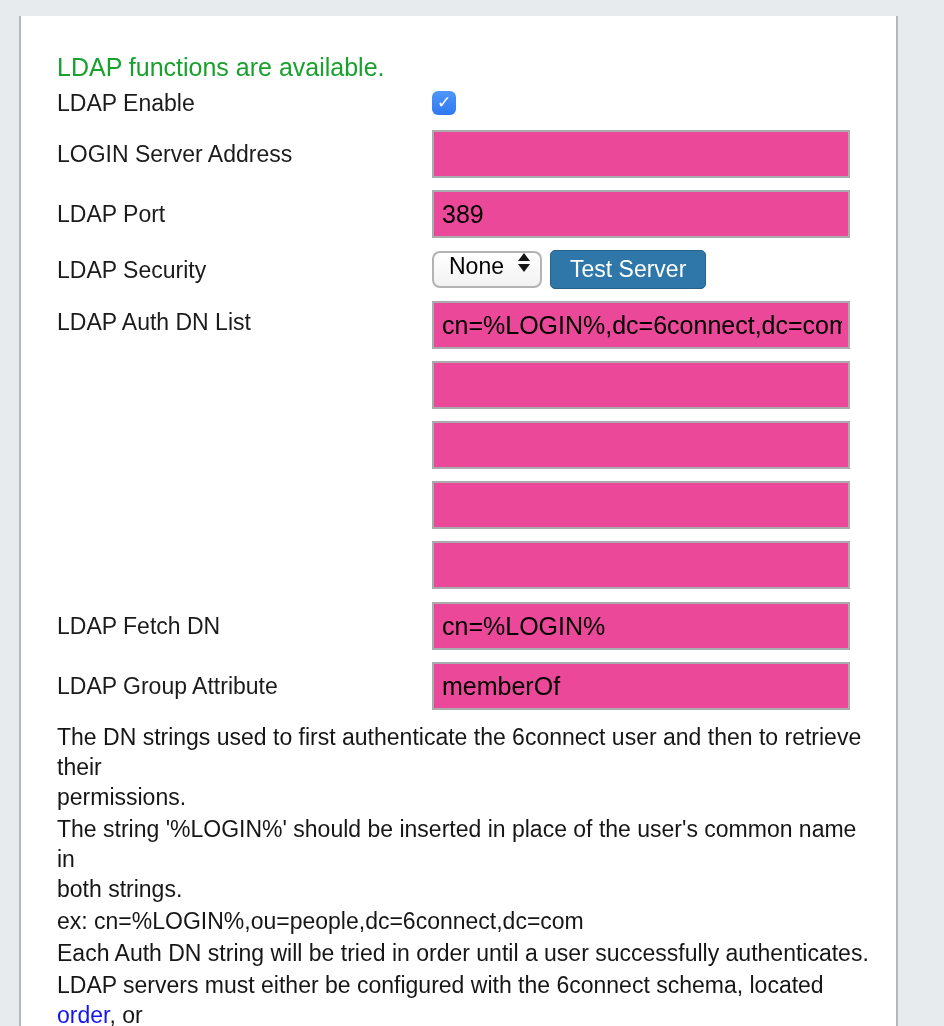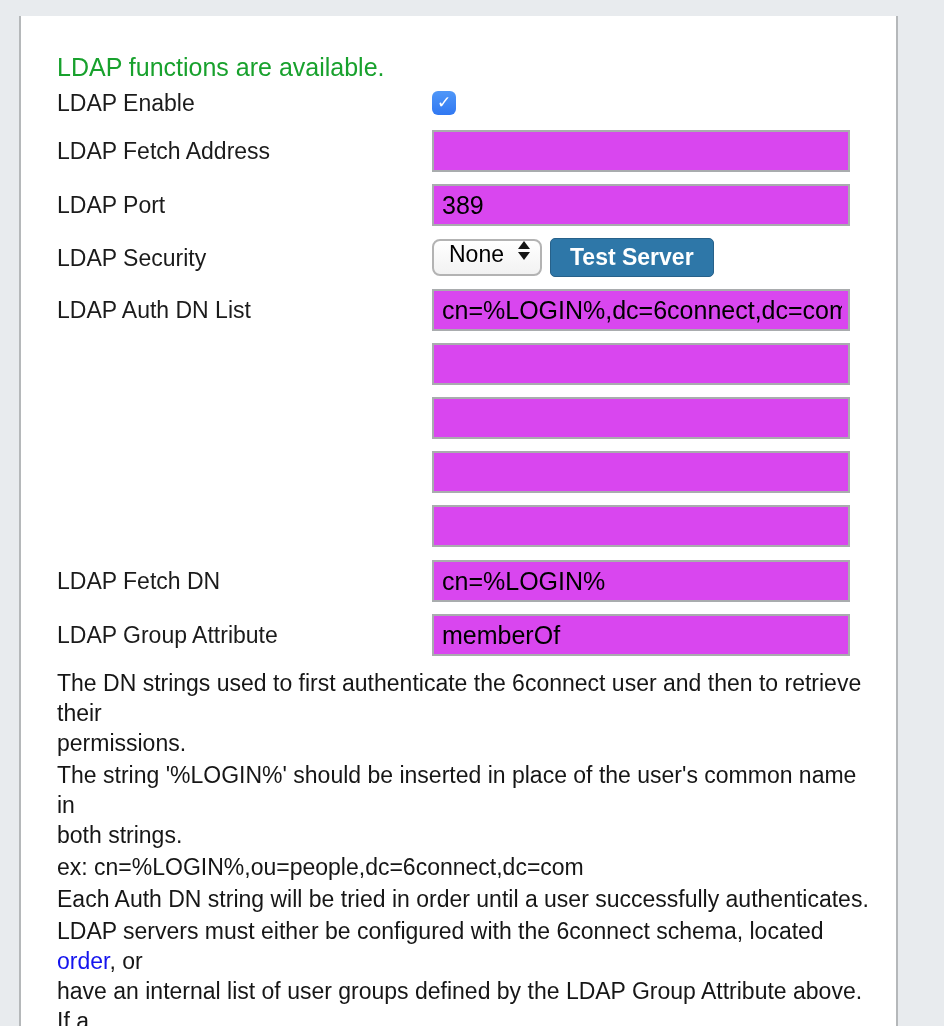--- a/index.html
+++ b/index.html
@@ -47,25 +47,25 @@
     flex: 0 0 375px;
     font-size: 23px;
     line-height: 26px;
     color: #1b1b1b;
   }
   .form-row.top-align .form-label {
     padding-top: 8px;
   }
   .text-input {
     width: 418px;
-    height: 42px;
+    height: 48px;
     box-sizing: border-box;
     border: 2px solid #a9acae;
     border-radius: 0;
-    background: #d946ef;
+    background: #ec4899;
     font-family: "Liberation Sans", "DejaVu Sans", sans-serif;
     font-size: 25px;
     color: #000000;
     padding: 0 6px 0 8px;
     outline: none;
   }
   .enable-row {
     height: 26px;
     margin-bottom: 14px;
   }
@@ -126,21 +126,21 @@
     margin-left: 8px;
     height: 39px;
     box-sizing: border-box;
     padding: 0 19px;
     background: #2e77a8;
     border: 1px solid #27618a;
     border-radius: 5px;
     color: #ffffff;
     font-family: "Liberation Sans", "DejaVu Sans", sans-serif;
     font-size: 23px;
-    font-weight: bold;
+    font-weight: normal;
     cursor: pointer;
   }
   .input-stack .text-input {
     display: block;
     margin-bottom: 12px;
   }
   .input-stack .text-input:last-child {
     margin-bottom: 0;
   }
   .help-text p {
@@ -169,21 +169,21 @@
       <div class="status-message">LDAP functions are available.</div>
 
       <div class="form-row enable-row">
         <div class="form-label">LDAP Enable</div>
         <div class="checkbox" role="checkbox" aria-checked="true">
           <span class="checkmark">✓</span>
         </div>
       </div>
 
       <div class="form-row">
-        <div class="form-label">LDAP Fetch Address</div>
+        <div class="form-label">LOGIN Server Address</div>
         <input type="text" class="text-input" value="" style="">
       </div>
 
       <div class="form-row">
         <div class="form-label">LDAP Port</div>
         <input type="text" class="text-input" value="389" style="">
       </div>
 
       <div class="form-row">
         <div class="form-label">LDAP Security</div>

